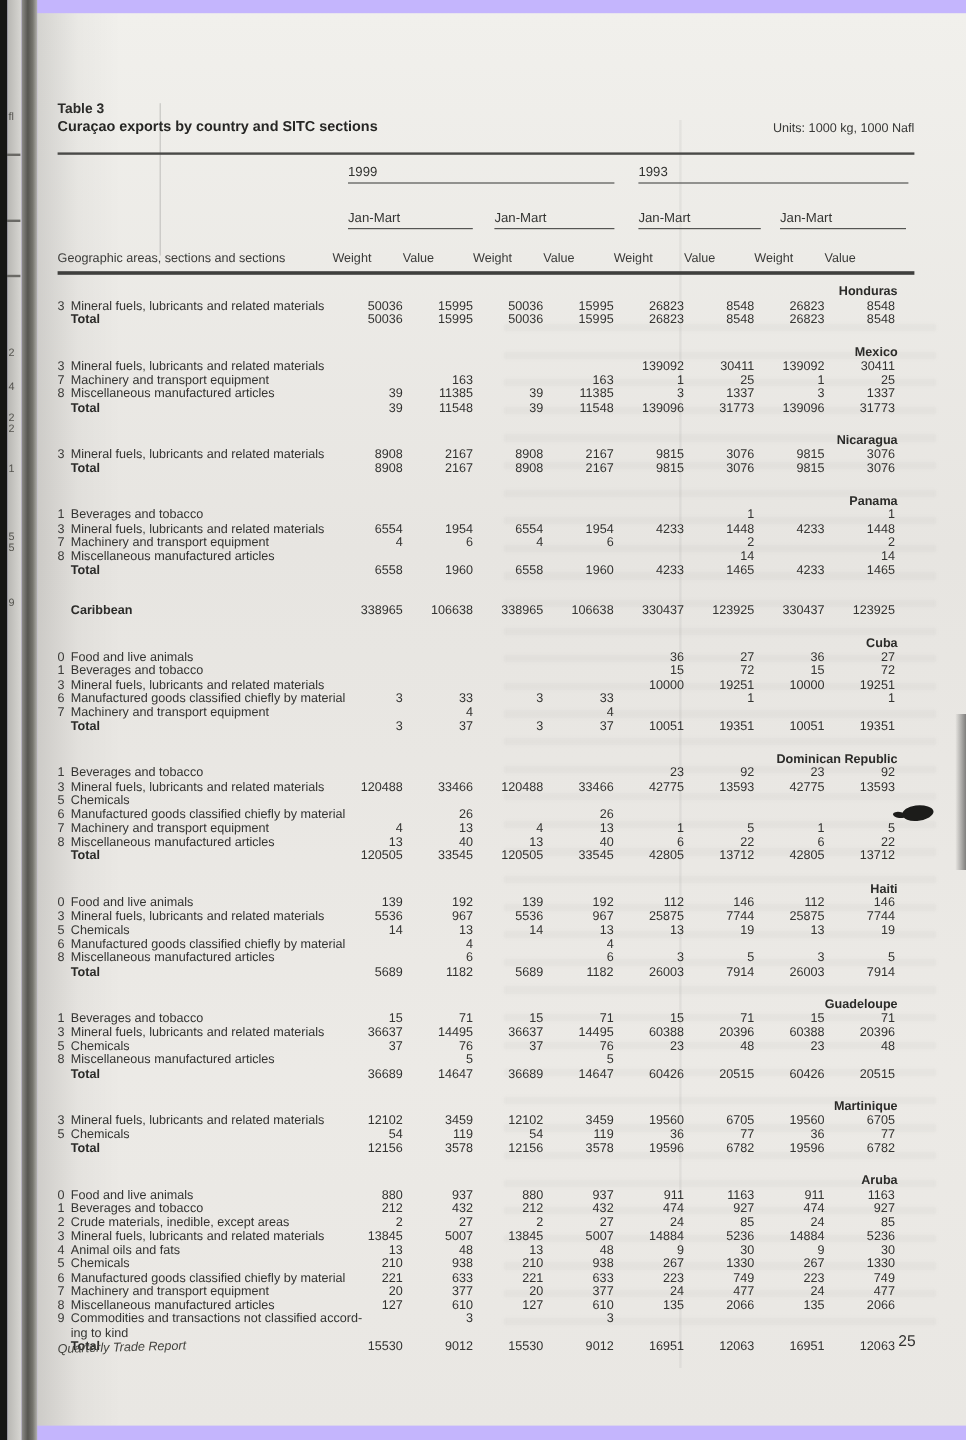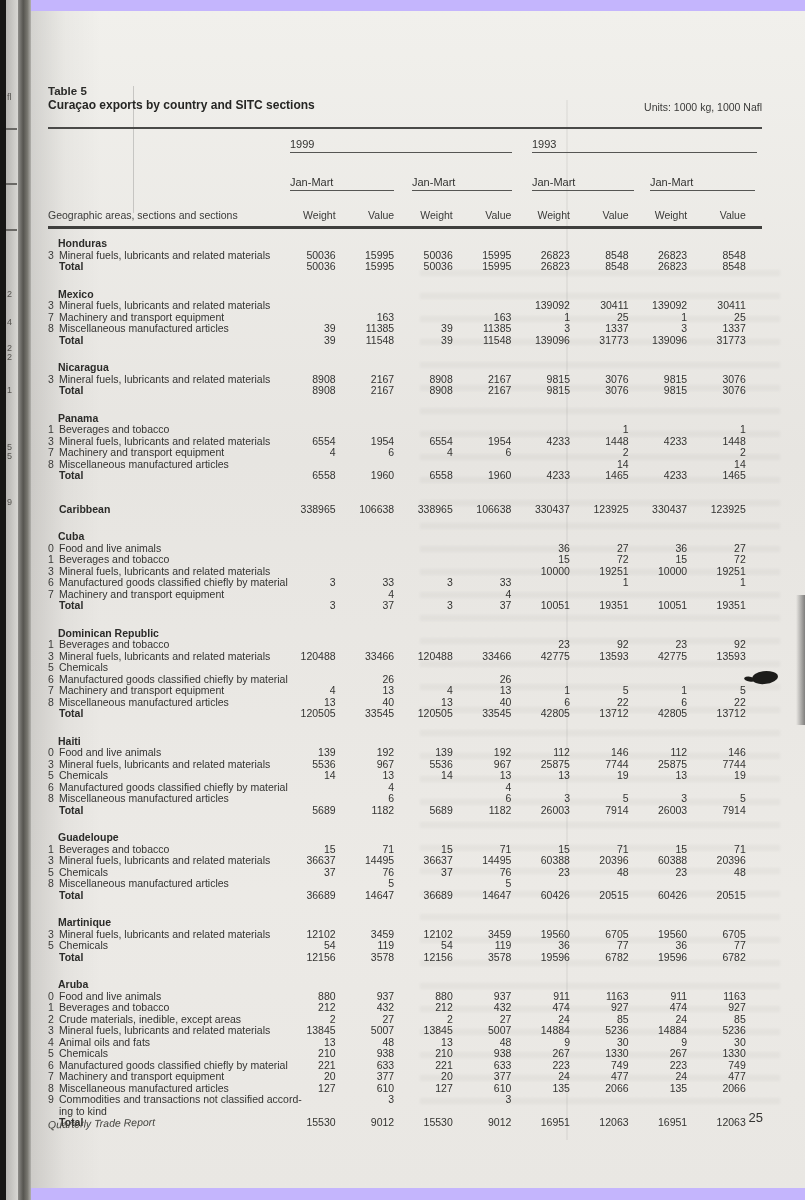--- a/index.html
+++ b/index.html
@@ -45,27 +45,27 @@
   .y1 { left:290px; } .y2 { left:532px; }
   .yu { position:absolute; top:152px; height:1px; background:#555553; }
   .yu1 { left:290px; width:222px; } .yu2 { left:532px; width:225px; }
   .jm { position:absolute; top:176px; font-size:11px; color:#333331; }
   .jm1{left:290px;} .jm2{left:412px;} .jm3{left:532px;} .jm4{left:650px;}
   .ju { position:absolute; top:190px; height:1px; background:#555553; }
   .ju1{left:290px;width:104px;} .ju2{left:412px;width:100px;} .ju3{left:532px;width:102px;} .ju4{left:650px;width:105px;}
   .rowhdr { position:absolute; left:48px; top:209px; font-size:10.5px; color:#3a3a38; }
   .colhdrs { position:absolute; left:277px; top:209px; width:469px; display:grid;
              grid-template-columns:repeat(8,58.6px); font-size:10.5px; color:#3a3a38; }
-  .colhdrs span { text-align:right; }
+  .colhdrs span { }
 
   .tbody { position:absolute; left:48px; top:238px; width:700px; font-size:10.5px; }
   .tsection { margin-top:16px; }
   .tsection:first-child { margin-top:0; }
   .tsection.region { margin-top:22px; margin-bottom:10px; }
-  .secname { margin-left:10px; height:11.5px; line-height:11.5px; font-weight:bold; color:#2b2b29; }
+  .secname { margin-left:10px; height:11.5px; line-height:11.5px; font-weight:bold; color:#2b2b29;text-align:right; }
   .trow { display:grid; grid-template-columns:11px 218px repeat(8,58.6px); min-height:11.5px; line-height:11.5px; }
   .tcode { text-align:left; color:#3a3a38; }
   .tlabel { white-space:pre; overflow:visible; color:#333331; }
   .boldrow .tlabel { font-weight:bold; color:#2b2b29; }
   .tcell { text-align:right; color:#333331; }
 
   .footer-left { position:absolute; left:48px; top:1117px; font-size:10.5px; font-style:italic;
                  color:#44443f; transform:rotate(-1.5deg); }
   .page-num { position:absolute; left:700px; top:1110px; width:63px; text-align:right;
               font-size:13px; color:#333331; }
@@ -92,21 +92,21 @@
     <i class="dash d1"></i>
     <i class="dash d2"></i>
   </div>
   <div class="crease"></div>
   <div class="vcrease1"></div>
   <div class="vcrease2"></div>
   <div class="right-shadow"></div>
   <div class="ink-blob"></div>
 
   <div class="content">
-    <div class="tbl-label">Table 5</div>
+    <div class="tbl-label">Table 3</div>
     <div class="tbl-title">Curaçao exports by country and SITC sections</div>
     <div class="units">Units: 1000 kg, 1000 Nafl</div>
     <div class="rule rule1"></div>
 
     <div class="year y1">1999</div>
     <div class="yu yu1"></div>
     <div class="year y2">1993</div>
     <div class="yu yu2"></div>
 
     <div class="jm jm1">Jan-Mart</div>

